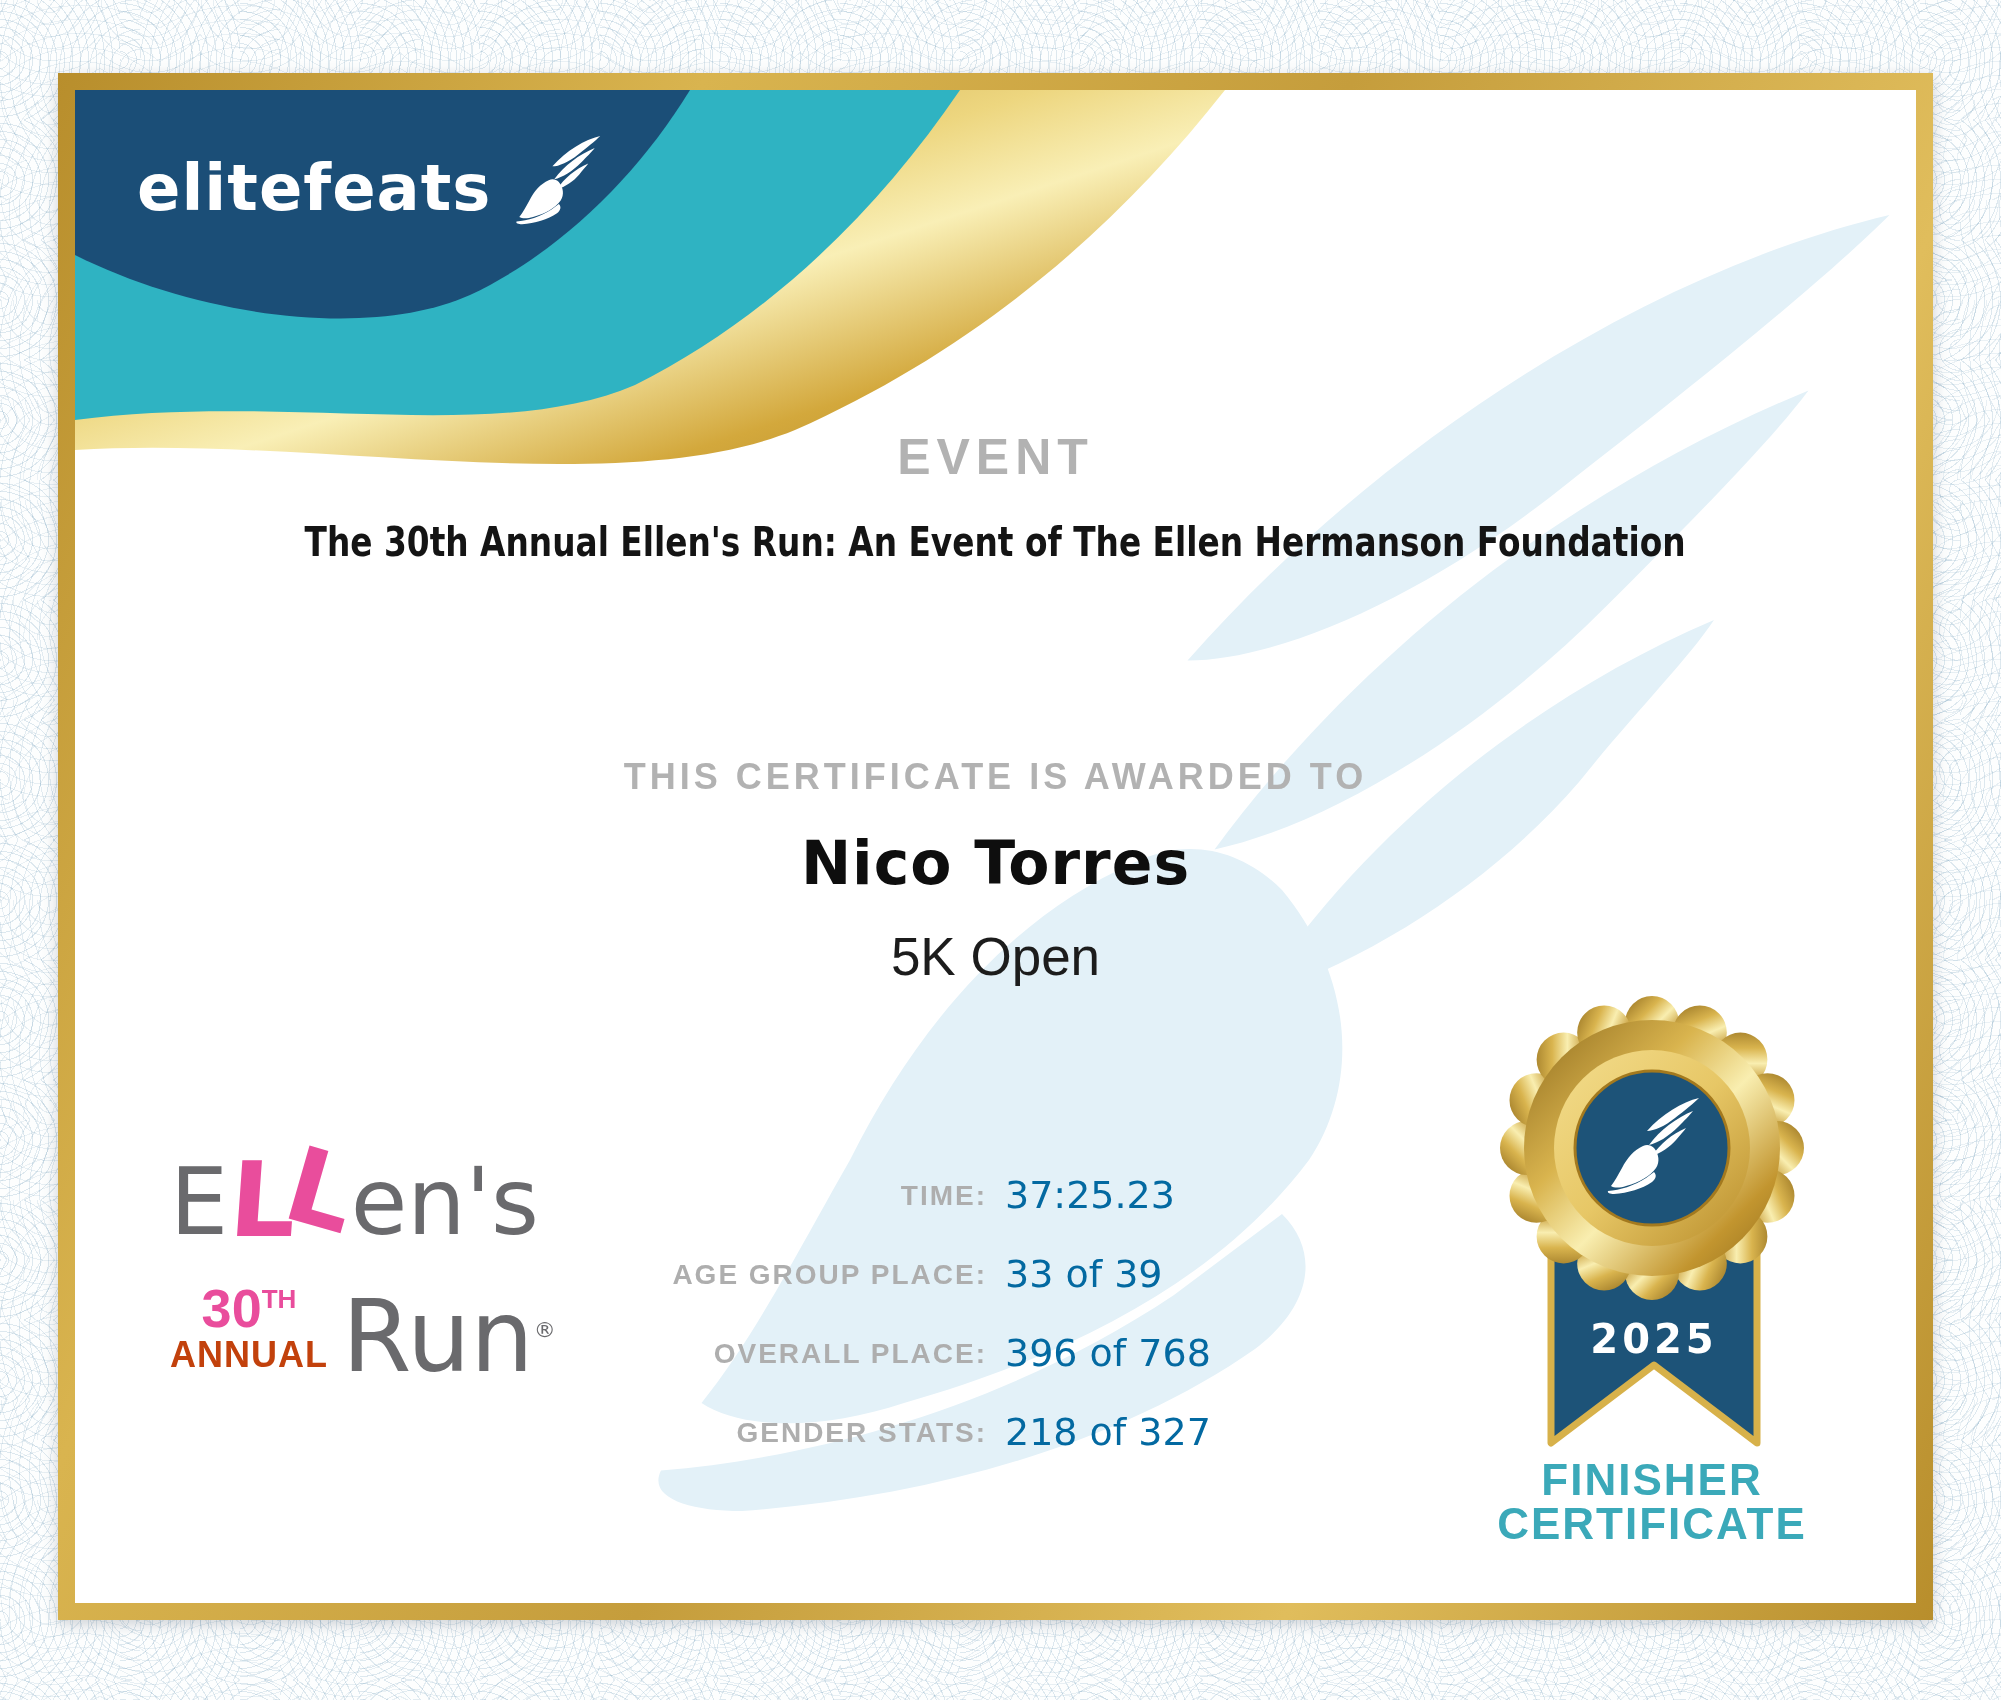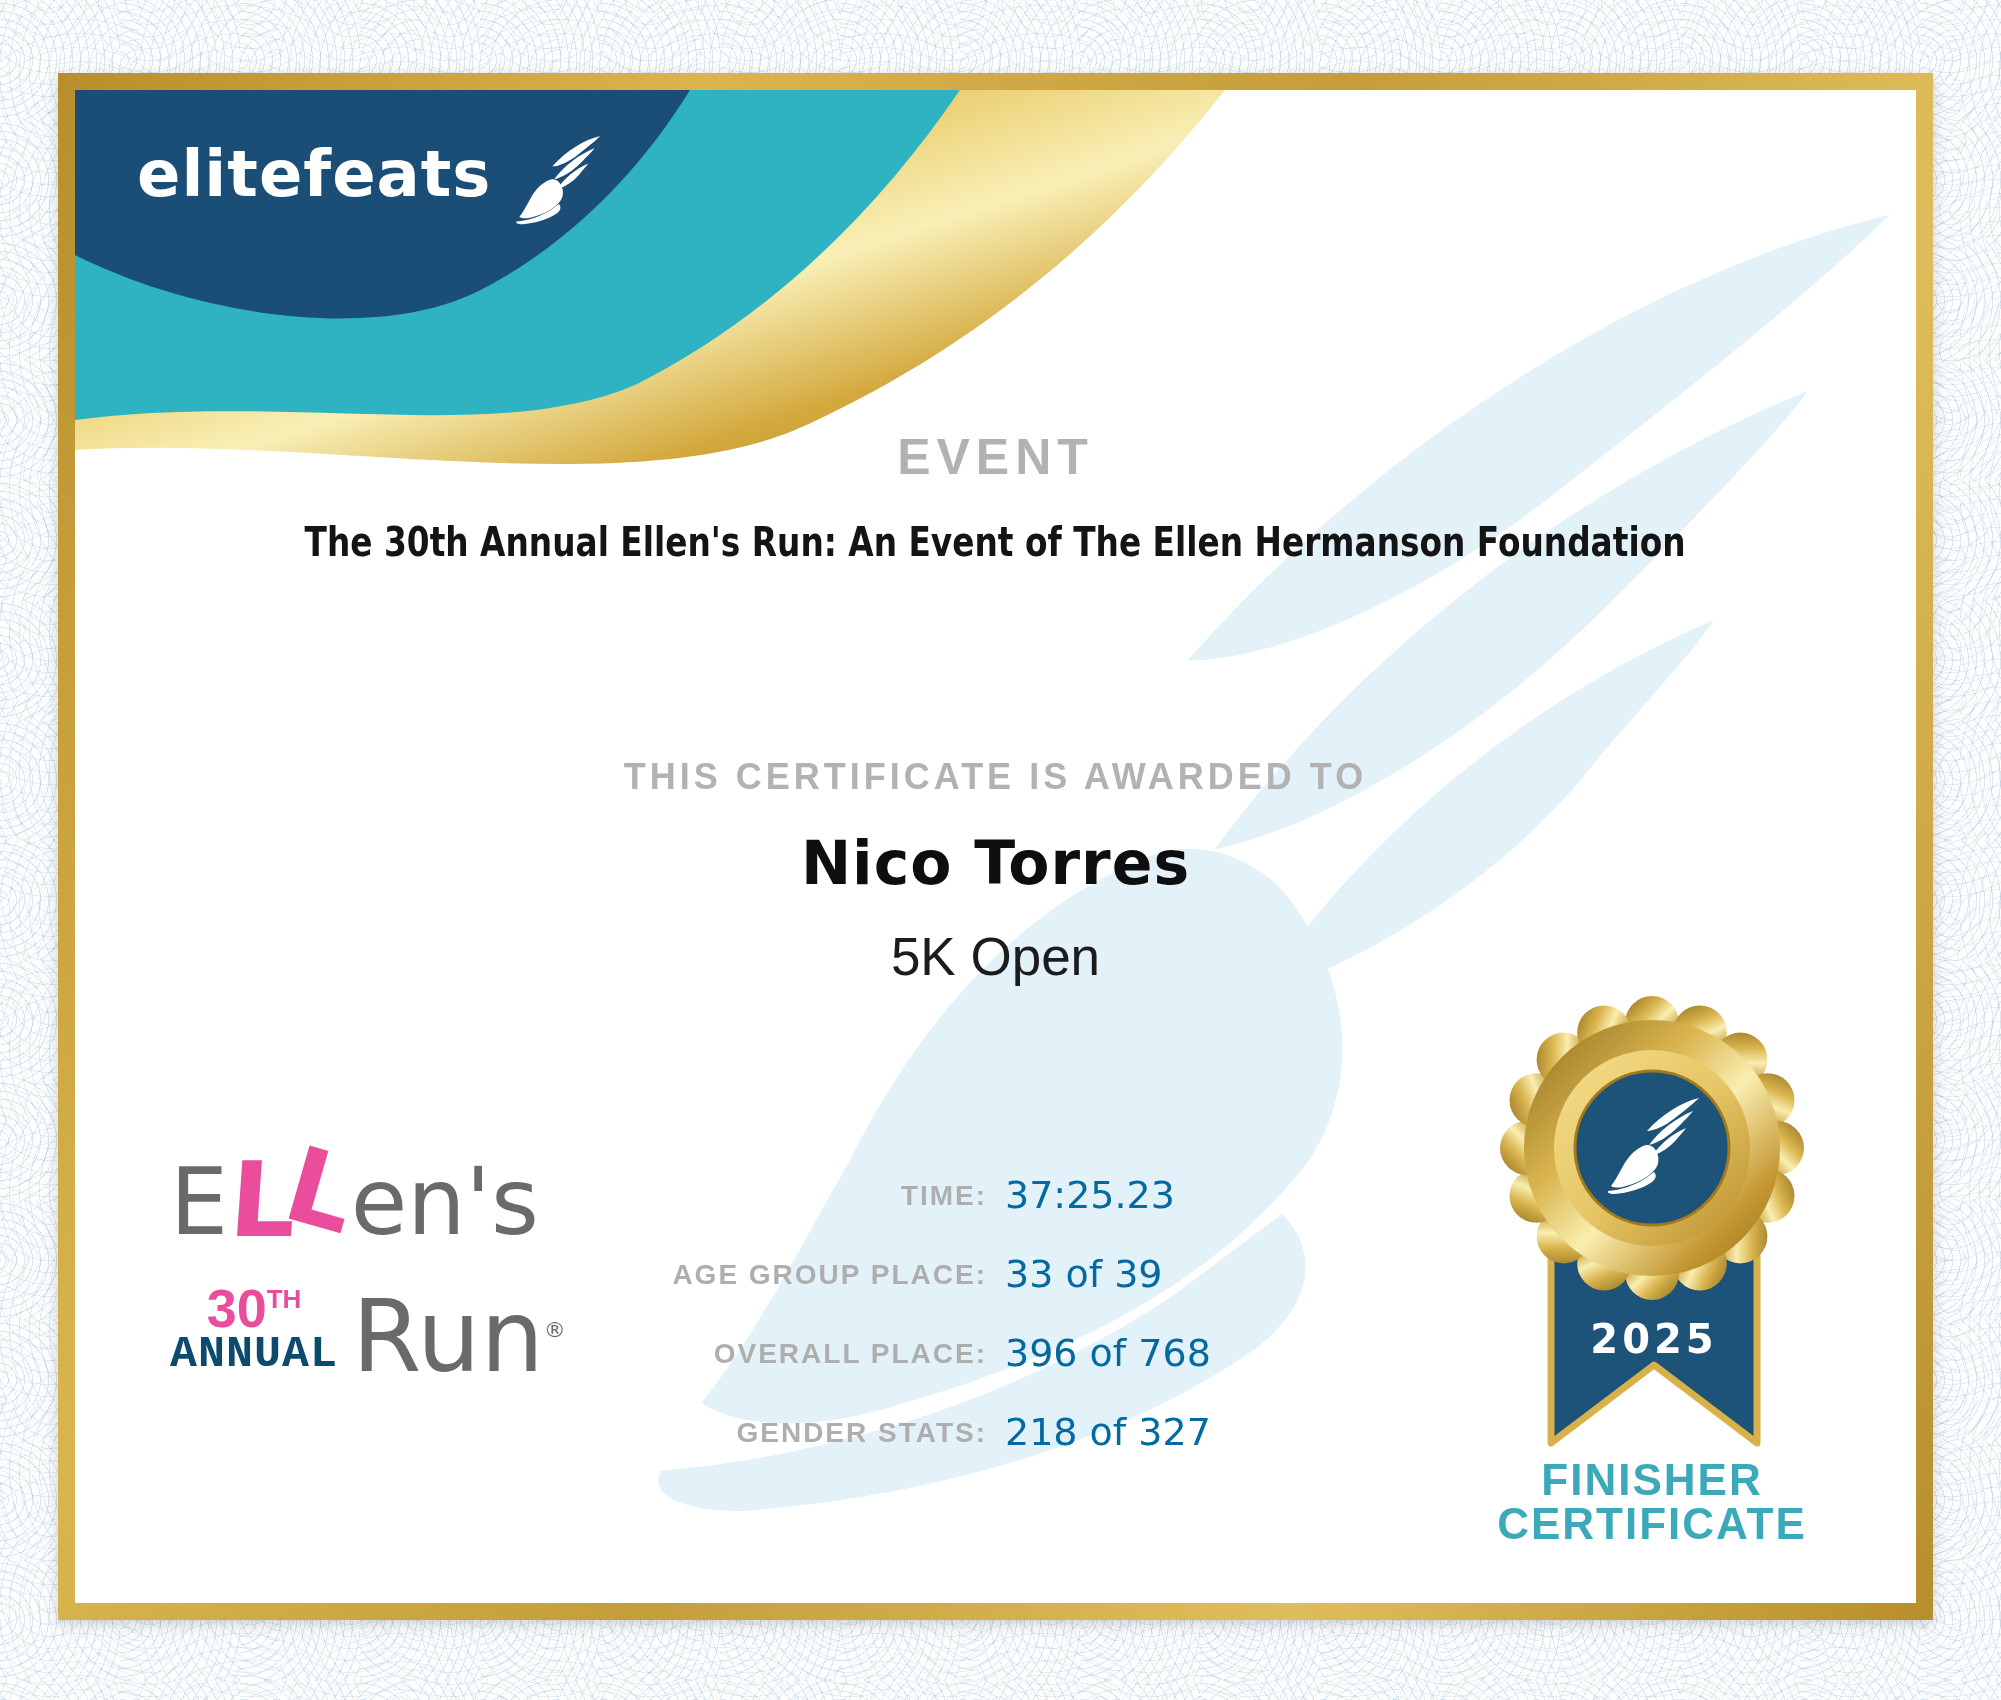--- a/index.html
+++ b/index.html
@@ -27,21 +27,21 @@
   }
   .inner{
     position:absolute;left:17px;top:17px;right:17px;bottom:17px;
     background:#ffffff;overflow:hidden;
   }
   
   .watermark{position:absolute;left:505px;top:125px;width:1350px;height:1350px;opacity:1;}
   
   .header-svg{position:absolute;left:0;top:0;width:1300px;height:480px;}
   .brand{
-    position:absolute;left:62px;top:48px;display:flex;align-items:flex-start;gap:16px;
+    position:absolute;left:62px;top:48px;display:flex;align-items:center;gap:16px;
   }
   .brand-text{
     color:#ffffff;font-size:64px;font-weight:bold;letter-spacing:1px;
     font-family:"DejaVu Sans","Liberation Sans",sans-serif;line-height:72px;
   }
   .brand-foot{width:92px;height:112px;margin-top:-12px;margin-left:4px;}
   
   .cline{position:absolute;left:0;width:100%;text-align:center;white-space:nowrap;}
   .gray-heading{
     color:#b2b2b2;font-weight:bold;letter-spacing:6px;
@@ -73,21 +73,21 @@
   .el-line1{display:flex;align-items:flex-end;height:130px;
     font-family:"DejaVu Sans","Liberation Sans",sans-serif;}
   .el-gray{color:#6a6a6d;font-size:92px;font-weight:500;line-height:110px;}
   .el-pink{color:#e94d9c;font-weight:bold;}
   .el-l1{font-size:104px;line-height:104px;display:inline-block;transform:skewX(-4deg);margin:0 -4px 6px 2px;}
   .el-l2{font-size:104px;line-height:104px;display:inline-block;transform:rotate(16deg) translate(-8px,-14px);margin-right:-8px;}
   .el-line2{display:flex;align-items:flex-end;gap:14px;margin-top:16px;}
   .el-ord-col{display:flex;flex-direction:column;align-items:center;margin-bottom:8px;}
   .el-30{font-size:54px;font-weight:bold;color:#e94d9c;line-height:50px;}
   .el-30 sup{font-size:26px;vertical-align:super;}
-  .el-annual{font-size:45px;font-weight:bold;color:#0c4a6e;letter-spacing:1px;line-height:44px;font-family:Liberation Mono, monospace;}
+  .el-annual{font-size:36px;font-weight:bold;color:#c2410c;letter-spacing:1px;line-height:44px;}
   .el-run{font-size:100px;color:#6a6a6d;font-weight:500;line-height:96px;
     font-family:"DejaVu Sans","Liberation Sans",sans-serif;}
   .el-reg{font-size:22px;color:#6a6a6d;vertical-align:super;}
   
   .medal-svg{position:absolute;left:1417px;top:903px;width:320px;height:562px;}
   .finisher{
     position:absolute;left:1392px;top:1368px;width:370px;text-align:center;
     color:#3ba9b9;font-size:44px;font-weight:bold;letter-spacing:2px;line-height:44px;
     font-family:"Liberation Sans",sans-serif;
   }

